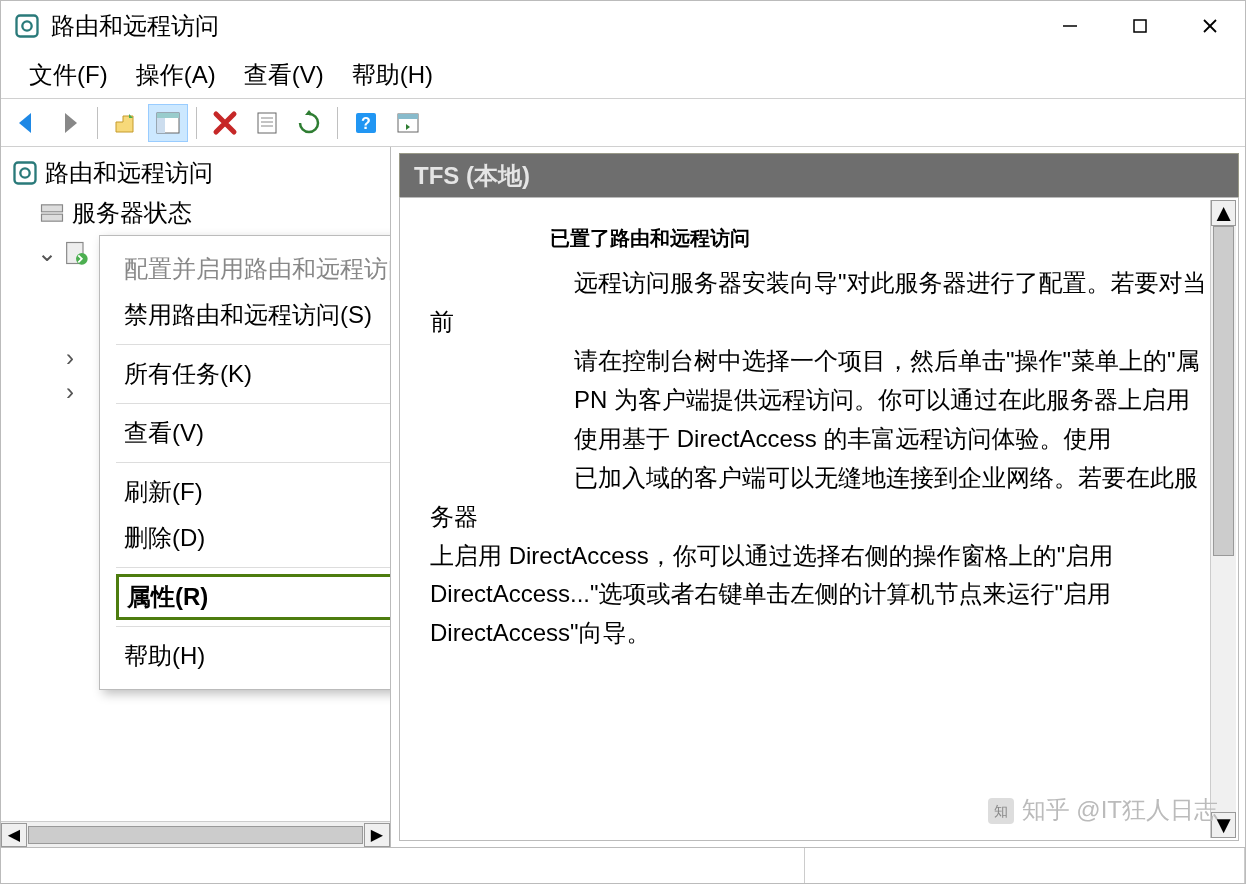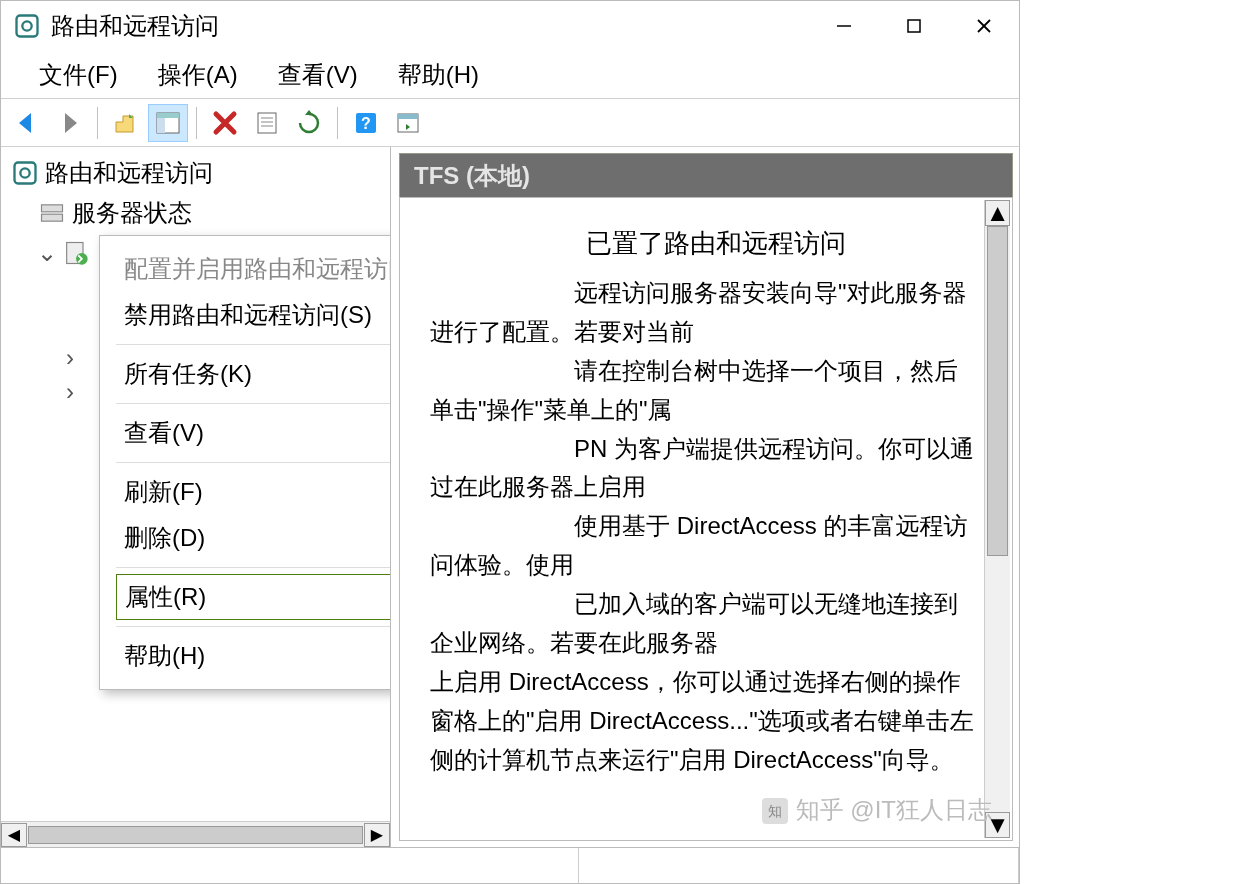--- a/index.html
+++ b/index.html
@@ -3,34 +3,34 @@
 <meta charset="utf-8">
 <style>
   * { box-sizing: border-box; }
   html, body {
     margin: 0; padding: 0;
     width: 1246px; height: 884px;
     font-family: "Microsoft YaHei", "Segoe UI", sans-serif;
     background: #fff;
     overflow: hidden;
   }
-  .window { width: 1020px; height: 884px; border: 1px solid #bbb; display: flex; flex-direction: column; }
+  .window { width: 1246px; height: 884px; border: 1px solid #bbb; display: flex; flex-direction: column; }
   
   .titlebar {
     height: 50px; display: flex; align-items: center; justify-content: space-between;
     padding: 0 0 0 12px; background: #fff;
   }
   .titlebar-left { display: flex; align-items: center; gap: 10px; }
   .titlebar-title { font-size: 24px; color: #000; }
   .win-controls { display: flex; }
   .win-btn { width: 70px; height: 50px; display:flex; align-items:center; justify-content:center; }
   .win-btn svg { width: 20px; height: 20px; }
   
   .menubar {
-    height: 48px; display:flex; align-items:center; gap: 40px; padding: 0 38px;
+    height: 48px; display:flex; align-items:center; gap: 28px; padding: 0 28px;
     border-bottom: 1px solid #d0d0d0; font-size: 24px;
   }
   .menubar-item { }
   
   .toolbar {
     height: 48px; display:flex; align-items:center; padding: 2px 6px;
     border-bottom: 1px solid #d0d0d0; gap: 2px;
   }
   .tool-btn { width: 40px; height: 38px; display:flex; align-items:center; justify-content:center; border:1px solid transparent; }
   .tool-btn.active { background:#cce8ff; border:1px solid #99ccff; }
@@ -54,34 +54,34 @@
   .hscroll .arrow { width:26px; height:24px; border:1px solid #999; background:#f0f0f0; display:flex; align-items:center; justify-content:center; }
   .hscroll .thumb { flex:1; height:18px; margin:0 1px; background:#ccc; border:1px solid #999; }
   
   .context-menu {
     position:absolute; left:98px; top:88px; width:494px;
     background:#fff; border:1px solid #bbb; box-shadow: 4px 4px 10px rgba(0,0,0,0.25);
     padding: 10px 0; z-index: 10; font-size: 24px;
   }
   .cm-item { height: 46px; display:flex; align-items:center; justify-content:space-between; padding:0 36px 0 24px; }
   .cm-item.disabled { color:#888; }
-  .cm-item.highlight { border: 1px solid #4d7c0f; margin: 0 16px; padding:0 20px 0 8px; }
+  .cm-item.highlight { border: 3px solid #4d7c0f; margin: 0 16px; padding:0 20px 0 8px;font-weight:bold; }
   .cm-sep { height:1px; background:#ddd; margin:6px 16px; }
   
   .content-pane { flex:1; display:flex; flex-direction:column; padding: 6px 6px 6px 8px; min-width:0; }
   .content-header {
     background:#6e6e6e; color:#e5e5e5; font-size:24px; font-weight:bold;
     height: 44px; display:flex; align-items:center; padding: 0 14px;
     border:1px solid #998; border-bottom:none;
   }
   .content-body {
     border:1px solid #bbb; flex:1; position:relative; overflow:hidden;
     padding: 24px 30px 20px 30px; font-size:24px; line-height:1.62;
   }
-  .content-body .h1 { font-size:26px; font-weight:normal; margin-bottom:10px; }
+  .content-body .h1 { font-size:20px; font-weight:bold; margin-bottom:10px; }
   .content-body .h2 { font-size:26px; font-weight:bold; margin:40px 0 10px 0; }
   .vscroll {
     position:absolute; right:2px; top:2px; bottom:2px; width:26px; background:#f0f0f0; border-left:1px solid #ccc;
     display:flex; flex-direction:column;
   }
   .vscroll .arrow { height:26px; border:1px solid #999; background:#f0f0f0; display:flex;align-items:center;justify-content:center;}
   .vscroll .track { flex:1; position:relative; }
   .vscroll .thumb { position:absolute; left:2px; right:2px; top:0; height:330px; background:#ccc; border:1px solid #999;}
   
   .statusbar { height:36px; border-top:1px solid #bbb; display:flex; }

